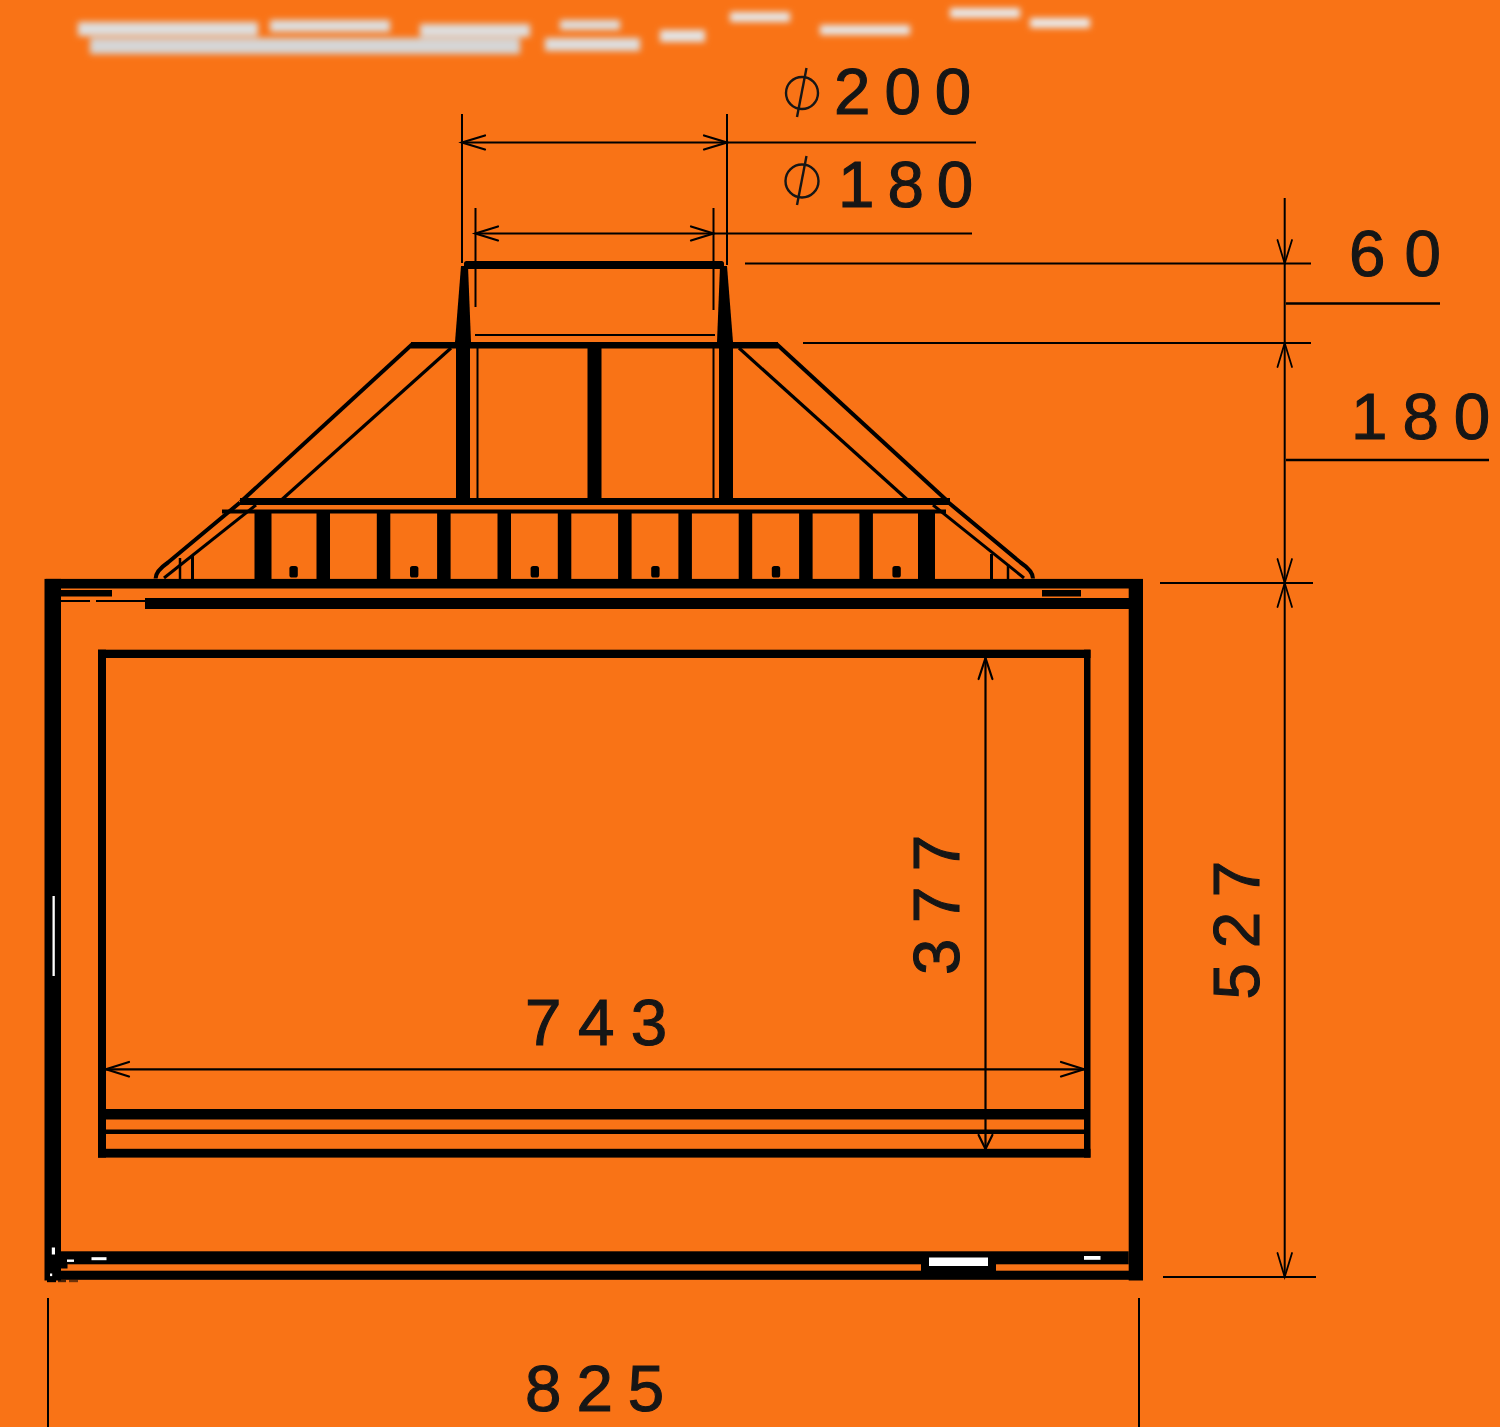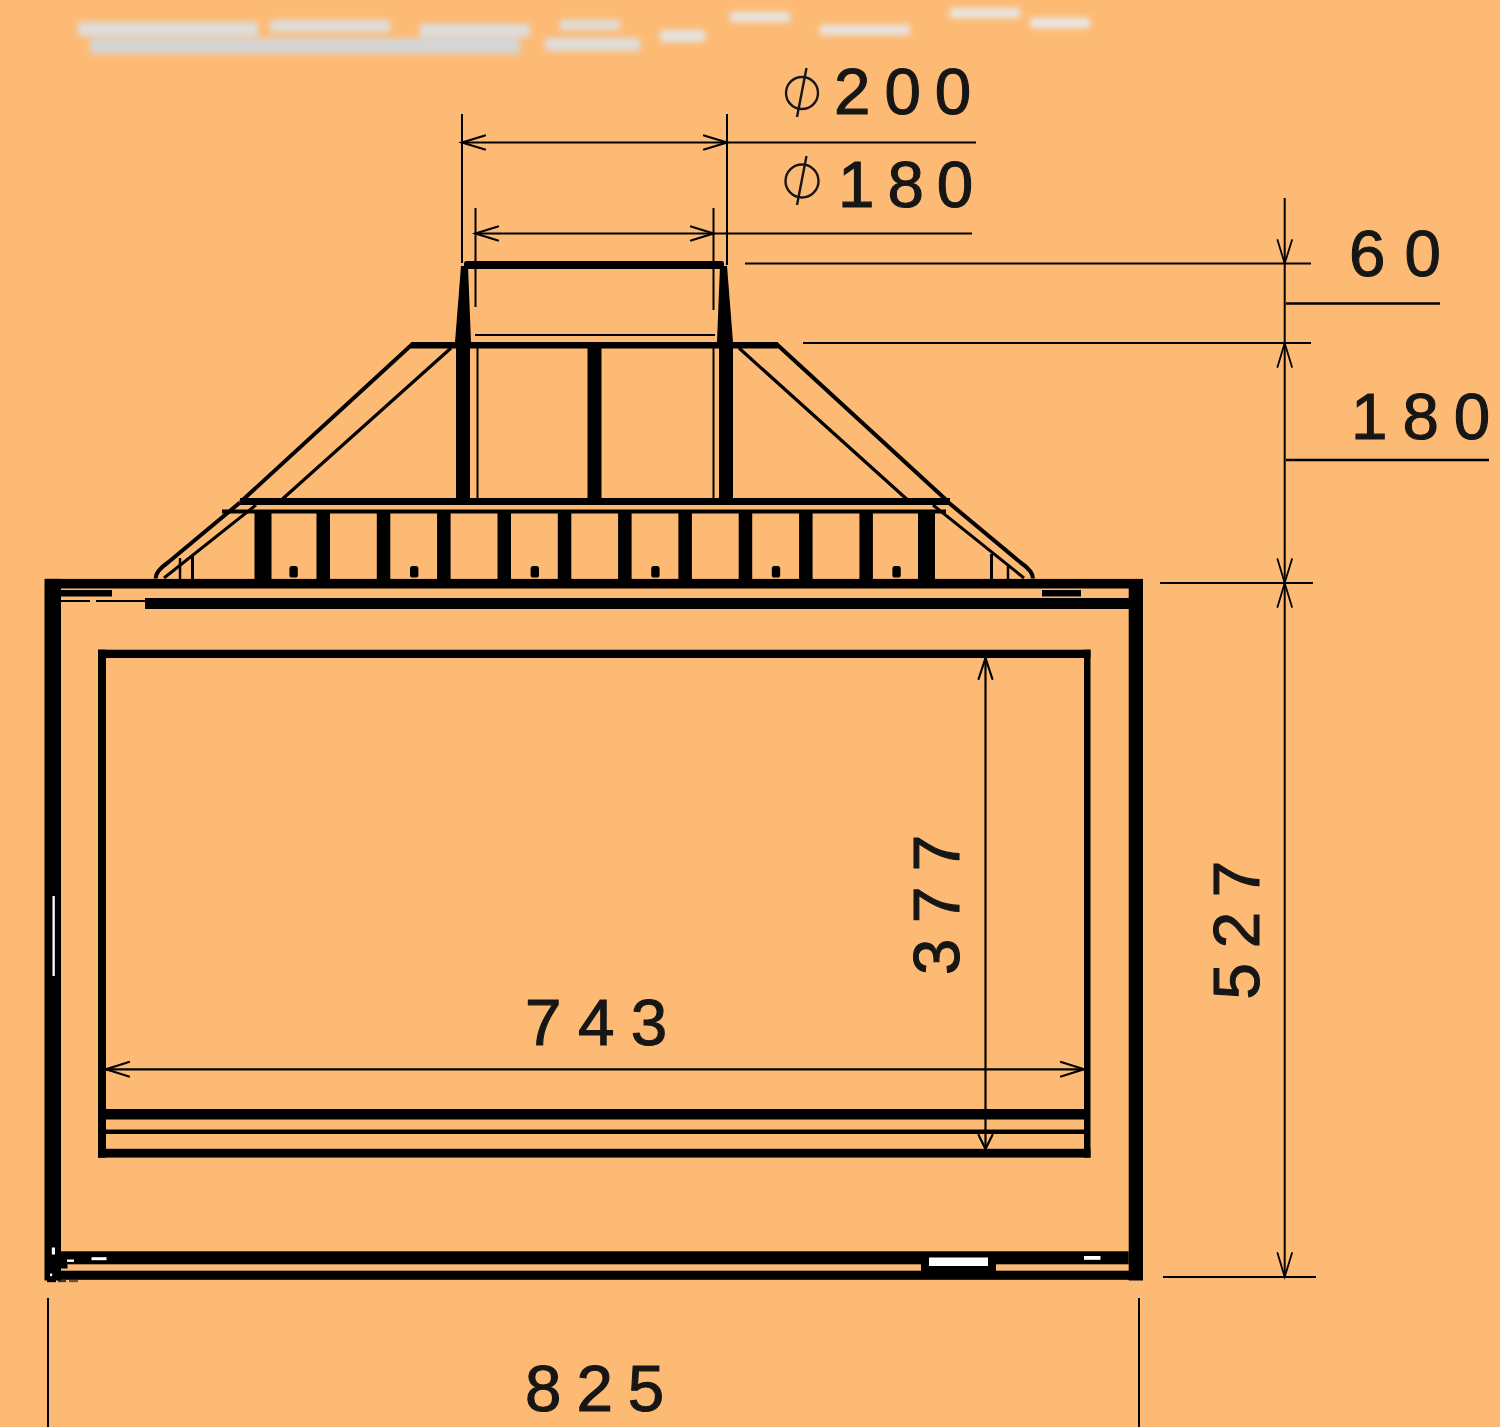--- a/index.html
+++ b/index.html
@@ -1,16 +1,16 @@
 <!DOCTYPE html>
 <html><head>
 <meta charset="utf-8">
 <style>
   html,body{margin:0;padding:0;background:#ffffff;}
-  #page{position:relative;width:1500px;height:1427px;background:#fdba74;overflow:hidden;}
+  #page{position:relative;width:1500px;height:1427px;background:#f97316;overflow:hidden;}
   svg{position:absolute;left:0;top:0;}
   text{font-family:"Liberation Sans", sans-serif;fill:#161616;stroke:#161616;stroke-width:1.1;}
 </style>
 </head>
 <body>
 <div id="page">
 <svg width="1500" height="1427" viewBox="0 0 1500 1427" shape-rendering="auto">
 
   <g fill="#dedede" filter="url(#blur1)">
     <rect x="78" y="22" width="180" height="14"></rect>

